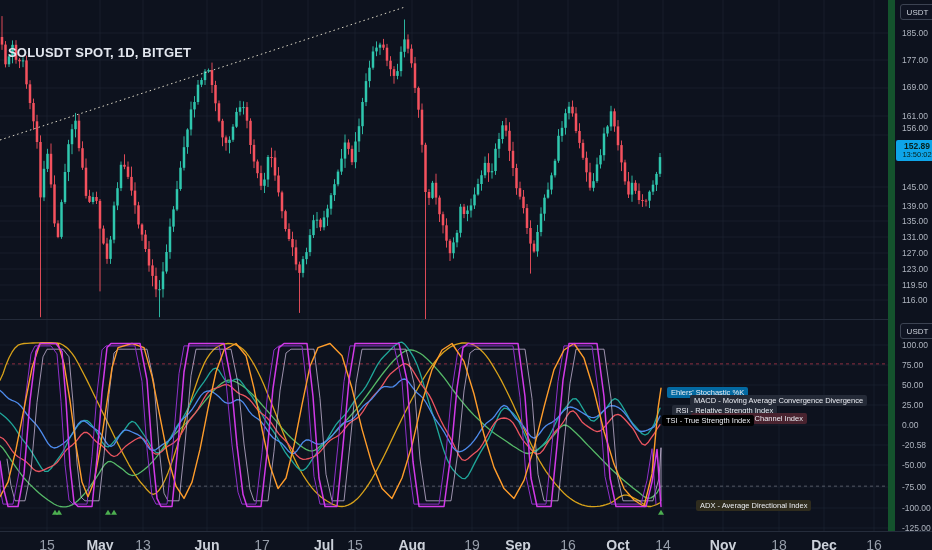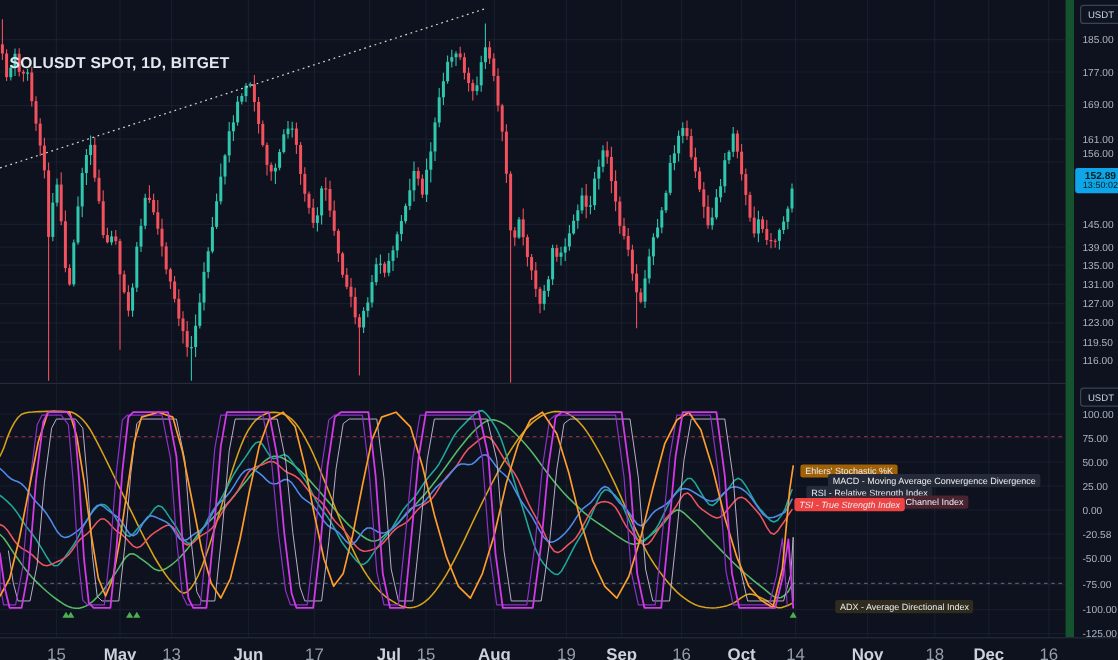--- a/index.html
+++ b/index.html
@@ -538,19 +538,19 @@
         <div class="t-label t-day" style="left: 568px;">16</div>
         <div class="t-label t-month" style="left: 618px;">Oct</div>
         <div class="t-label t-day" style="left: 663px;">14</div>
         <div class="t-label t-month" style="left: 723px;">Nov</div>
         <div class="t-label t-day" style="left: 779px;">18</div>
         <div class="t-label t-month" style="left: 824px;">Dec</div>
         <div class="t-label t-day" style="left: 874px;">16</div>
       </div>
     </div>
 
-  <div class="tip" id="tip-ehlers" style="left: 667px; top: 387px; background: #a16207;">Ehlers' Stochastic %K</div>
+  <div class="tip" id="tip-ehlers" style="left: 667px; top: 387px; background: #0369a1;">Ehlers' Stochastic %K</div>
   <div class="tip" id="tip-macd" style="left: 690px; top: 395px; background: rgb(36, 42, 55);">MACD - Moving Average Convergence Divergence</div>
   <div class="tip" id="tip-rsi" style="left: 672px; top: 405px; background: rgb(36, 42, 55);">RSI - Relative Strength Index</div>
   <div class="tip" id="tip-cci" style="left: 691px; top: 413px; background: rgb(73, 35, 47);">CCI - Commodity Channel Index</div>
-  <div class="tip" id="tip-tsi" style="left: 662px; top: 415px; background: #ef4444; font-style: italic;">TSI - True Strength Index</div>
+  <div class="tip" id="tip-tsi" style="left: 662px; top: 415px; background: #000000;">TSI - True Strength Index</div>
   <div class="tip" id="tip-adx" style="left: 696px; top: 500px; background: rgb(47, 44, 30);">ADX - Average Directional Index</div>
 </div>
 
 </body></html>

